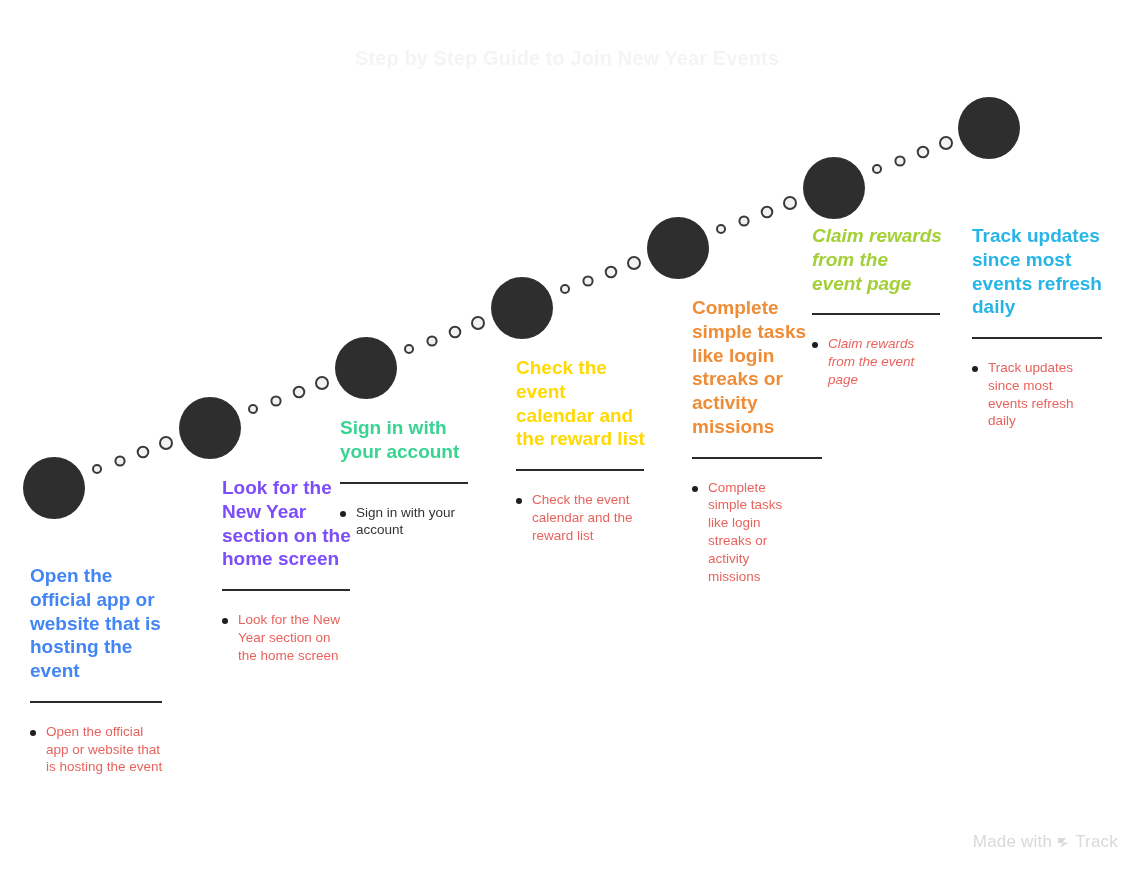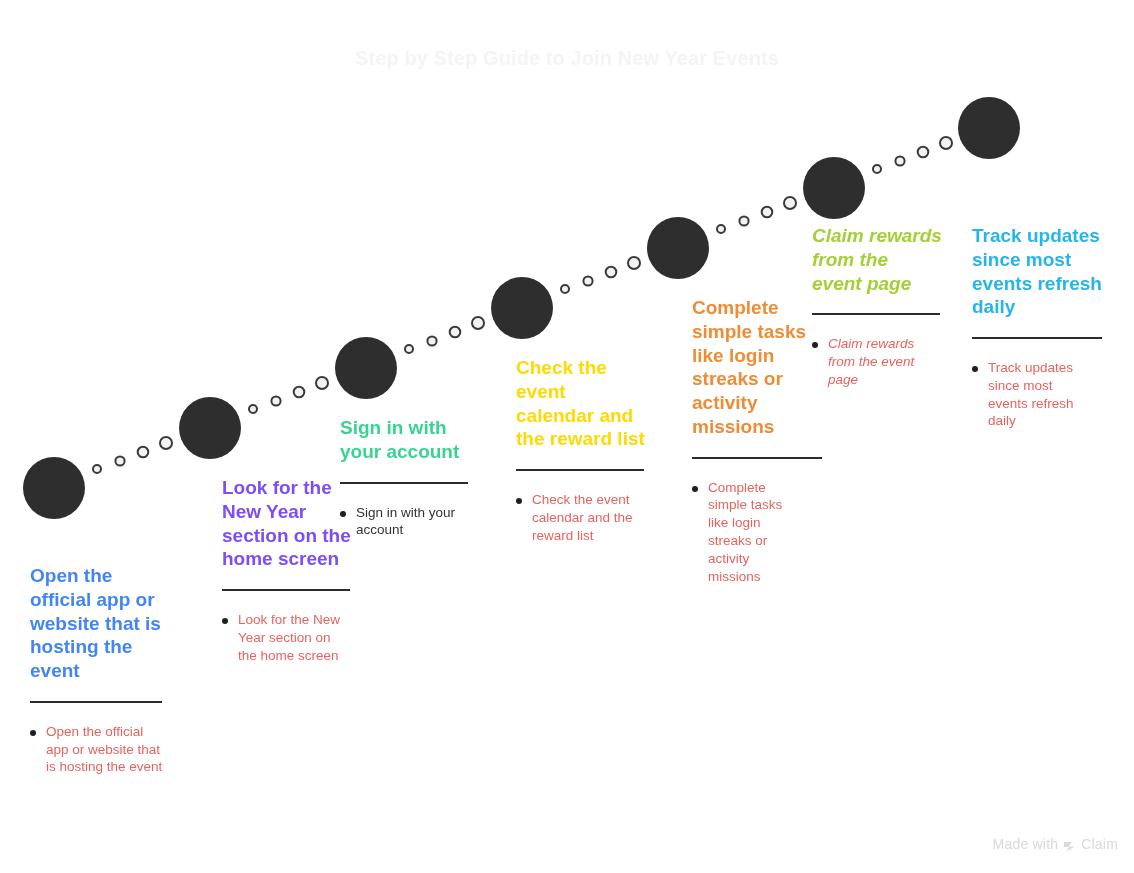--- a/index.html
+++ b/index.html
@@ -90,23 +90,23 @@
     color: #e8635e;
     white-space: pre-line;
   }
 
   
   .watermark {
     position: absolute;
     right: 16px;
     bottom: 21px;
     display: flex;
-    align-items: flex-end;
+    align-items: center;
     gap: 5px;
-    font-size: 14px;
+    font-size: 17px;
     color: #d9d9d9;
     letter-spacing: .2px;
   }
   .watermark svg { display: block; }
 </style>
 </head>
 <body>
 
 <div id="canvas">
 
@@ -219,16 +219,16 @@
       </div>
     </div>
 
   <div class="watermark">
     <span>Made with</span>
     <span>
       <svg width="13" height="11" viewBox="0 0 13 11">
         <path d="M1 1 L9 1 L5.5 5.5 L12 5.5 L3 10.5 L6 6 L1 6 Z" fill="#d9d9d9"></path>
       </svg>
     </span>
-    <span>Claim</span>
+    <span>Track</span>
   </div>
 
 </div>
 
 </body></html>

